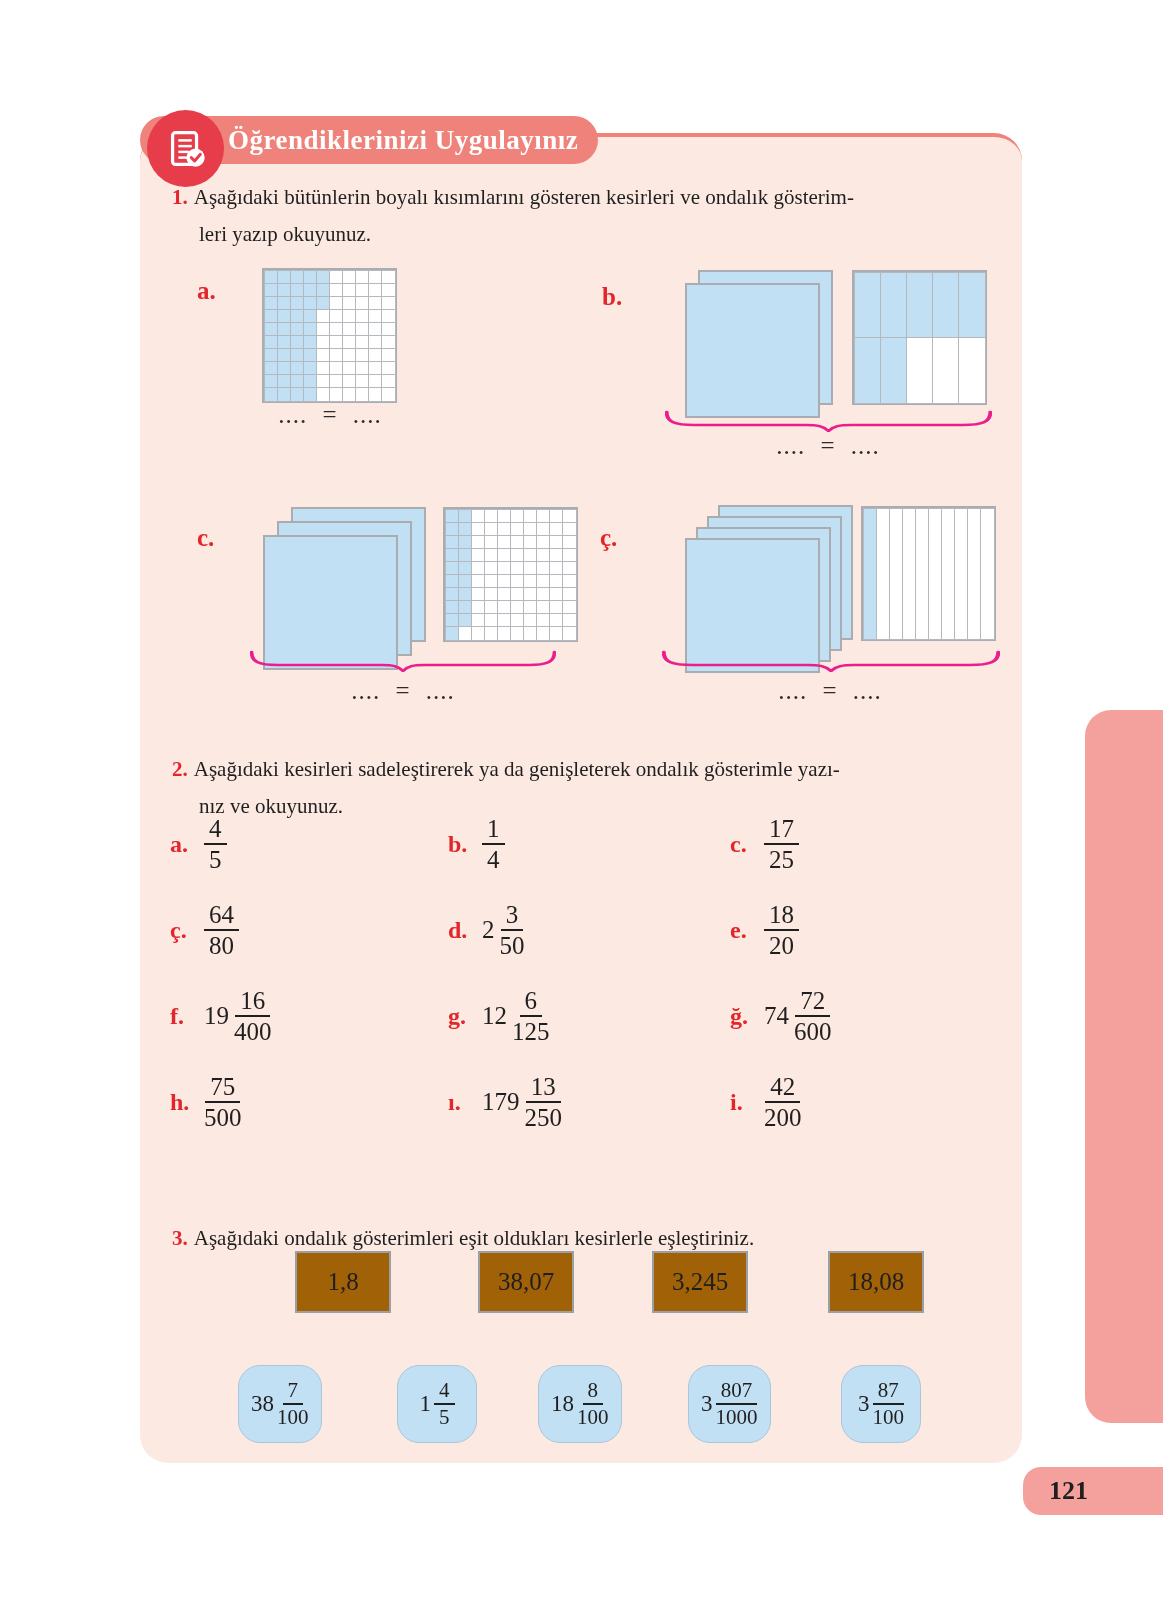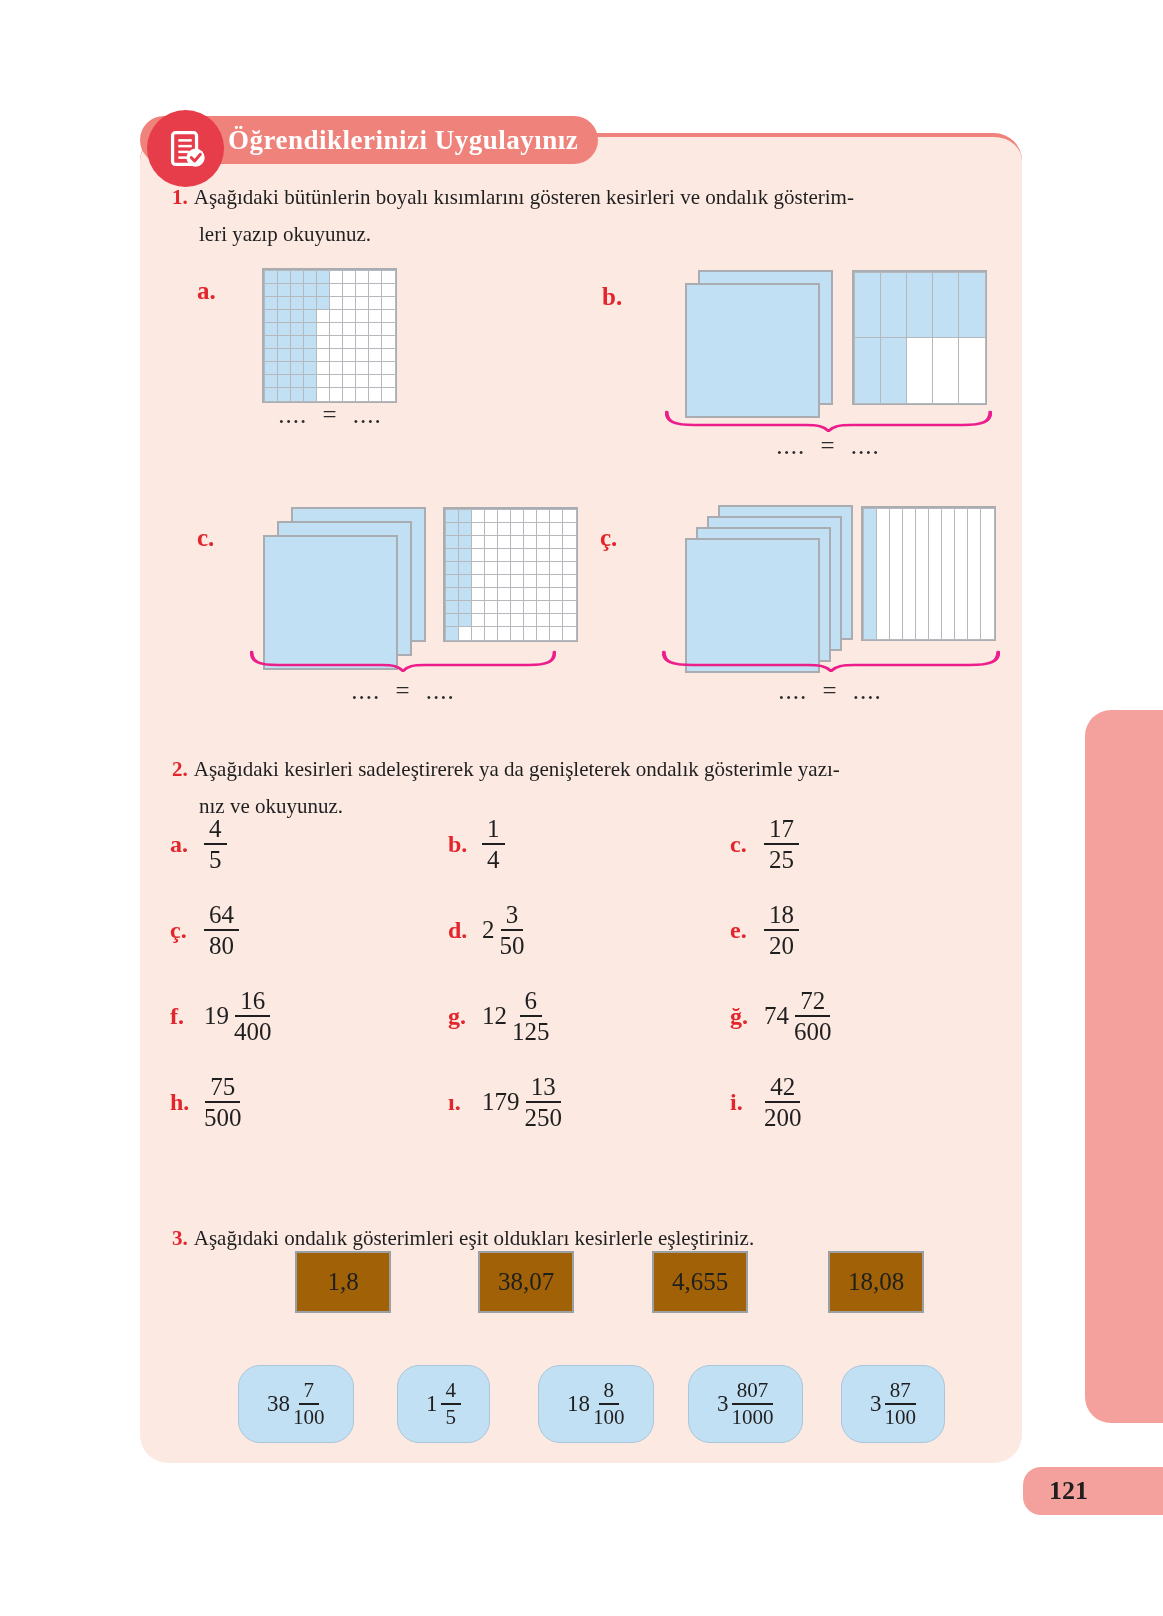--- a/index.html
+++ b/index.html
@@ -41,21 +41,21 @@
   .fr-label{color:#e2262c;font-weight:bold;font-size:24px;width:34px;}
   .whole{font-size:25px;margin-right:5px;}
   .frac{display:inline-flex;flex-direction:column;align-items:center;font-size:25px;line-height:1.12;}
   .num{padding:0 5px;border-bottom:2px solid #1f1f1f;}
   .den{padding-top:1px;}
 
   
   .dbox{position:absolute;top:1118px;width:92px;height:58px;background:#a16207;
         border:2px solid #9aa0a4;display:flex;align-items:center;justify-content:center;font-size:25px;}
   .card{position:absolute;top:1232px;height:78px;background:#c2e0f4;border:1px solid #aac6dd;
-        border-radius:22px;display:inline-flex;align-items:center;justify-content:center;padding:0 28px;box-sizing:border-box;}
+        border-radius:22px;display:inline-flex;align-items:center;justify-content:center;padding:0 12px;box-sizing:border-box;}
   .card .whole{font-size:23px;margin-right:3px;}
   .card .frac{font-size:21px;}
 
   
   .sidetab{position:absolute;left:1085px;top:710px;width:78px;height:713px;
            background:#f4a19d;border-radius:26px 0 0 26px;}
   .pagenum{position:absolute;left:1023px;top:1467px;width:140px;height:48px;background:#f4a19d;
            border-radius:18px 0 0 18px;display:flex;align-items:center;padding-left:26px;
            box-sizing:border-box;font-weight:bold;font-size:26px;color:#1f1f1f;}
 </style>
@@ -453,21 +453,21 @@
     </div>
 
     <div id="decimals">
         <div class="dbox" style="left: 155px;">
           <span>1,8</span>
         </div>
         <div class="dbox" style="left: 338px;">
           <span>38,07</span>
         </div>
         <div class="dbox" style="left: 512px;">
-          <span>4,655</span>
+          <span>3,245</span>
         </div>
         <div class="dbox" style="left: 688px;">
           <span>18,08</span>
         </div>
       </div>
     <div id="cards">
         <div class="card" style="left: 98px; min-width: 80px;">
           <span class="whole">38</span>
           <span class="frac">
             <span class="num">7</span>

